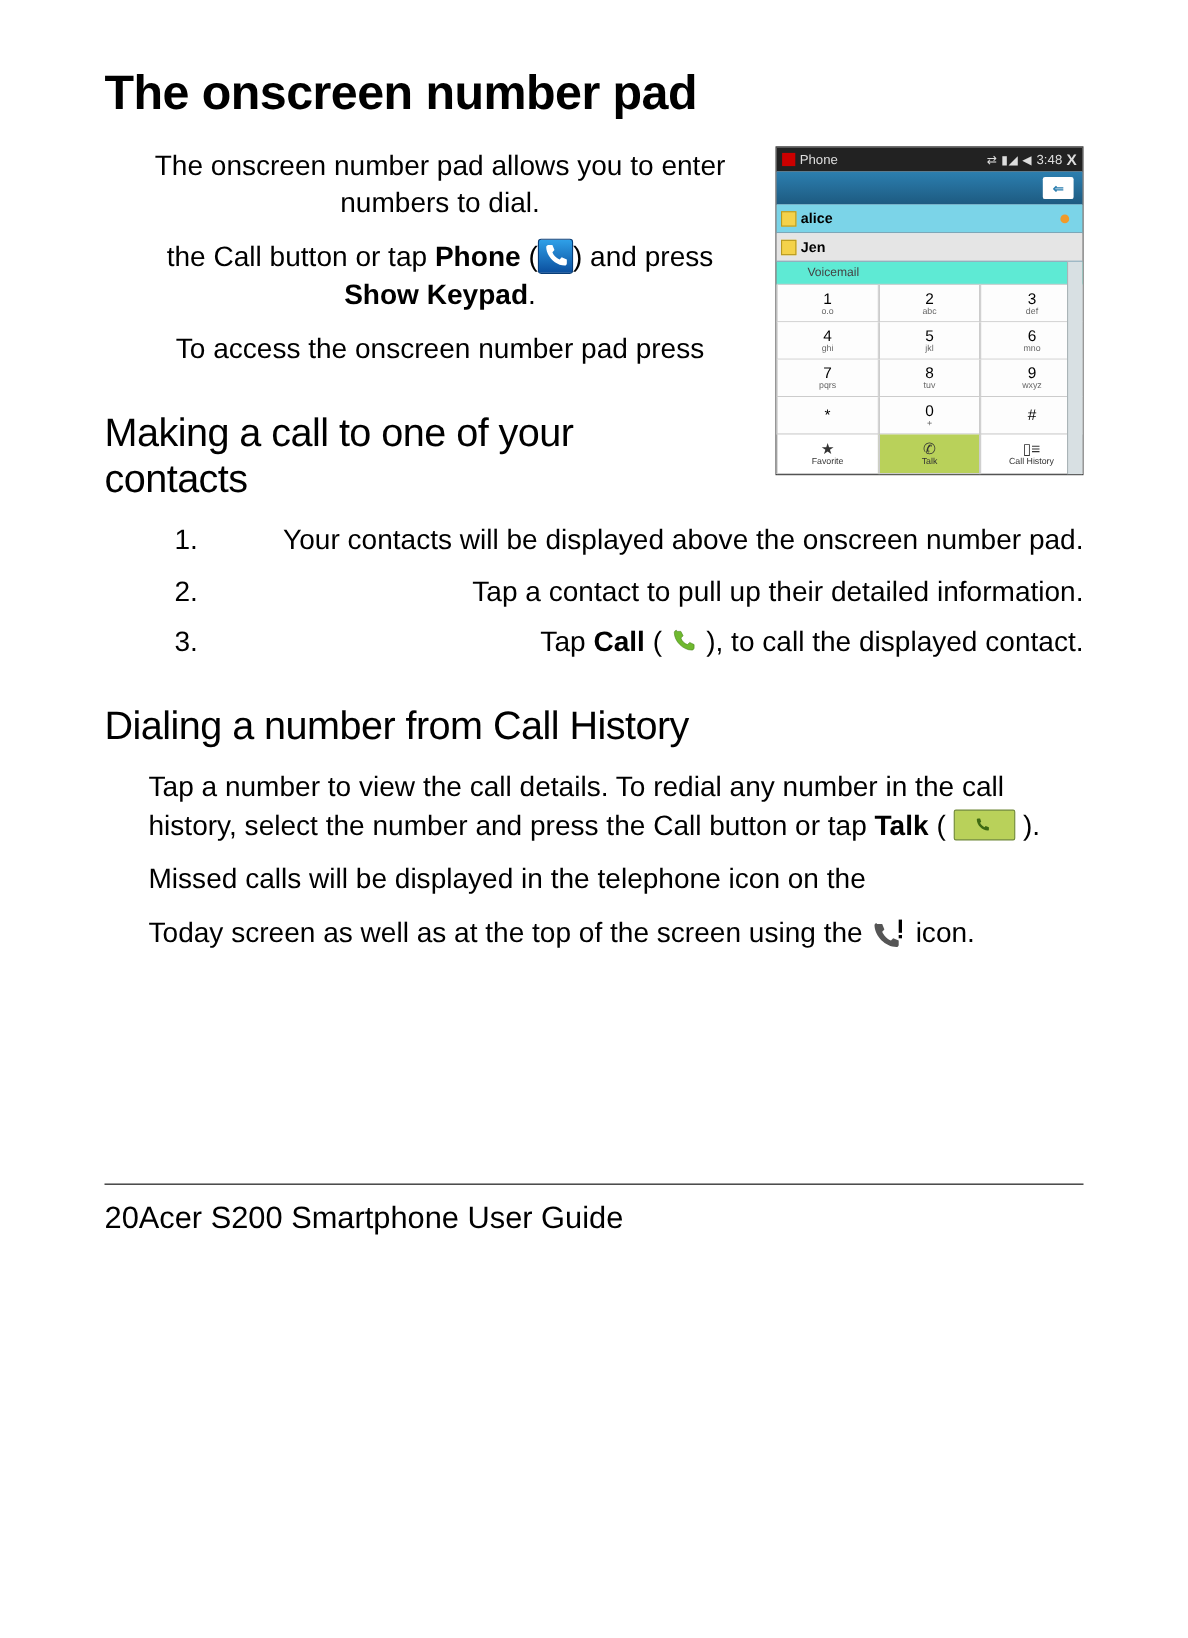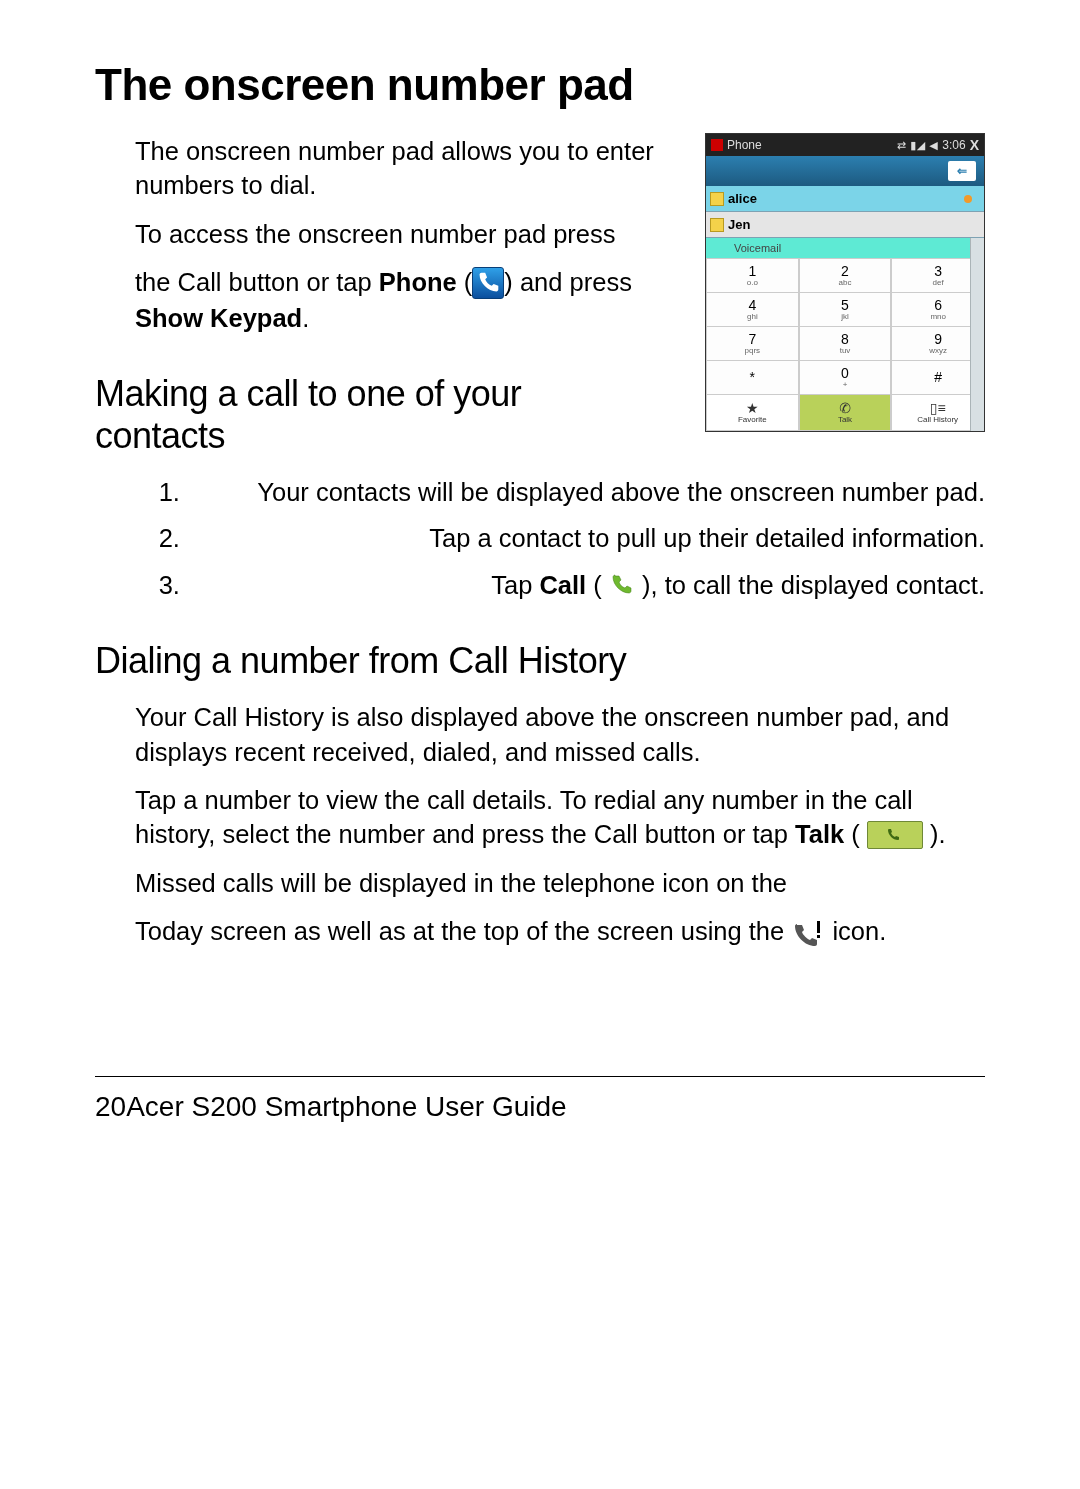--- a/index.html
+++ b/index.html
@@ -1,20 +1,20 @@
 <!DOCTYPE html>
 <html><head>
 <meta charset="utf-8">
 <style>
   * { box-sizing: border-box; margin: 0; padding: 0; }
   html, body { width: 1080px; height: 1489px; background: #fff; font-family: "Segoe UI", "Lucida Sans", Arial, sans-serif; color: #000; }
   .page { position: relative; width: 1080px; height: 1215px; padding: 60px 95px 0 95px; }
   h1 { font-size: 44px; font-weight: 600; margin-bottom: 24px; letter-spacing: -0.5px; }
   h2 { font-size: 36px; font-weight: 400; margin: 38px 0 18px 0; letter-spacing: -0.5px; }
-  .body-text { font-size: 25.5px; line-height: 1.35; margin: 0 0 14px 40px; max-width: 530px; }
+  .body-text { font-size: 25.5px; line-height: 1.35; margin: 0 0 14px 40px; max-width: 530px; text-align: center; }
   .body-text-full { font-size: 25.5px; line-height: 1.35; margin: 0 0 14px 40px; max-width: 860px; }
   ol { list-style: decimal; margin: 0 0 0 70px; padding-left: 22px; text-align: right; }
   ol li { font-size: 25.5px; line-height: 1.35; margin-bottom: 12px; padding-left: 6px; max-width: 820px; }
   b { font-weight: 700; }
   .inline-icon { display: inline-block; vertical-align: middle; }
   .phone-icon { width: 32px; height: 32px; background: linear-gradient(#2fa0e8,#0b4f9e); border: 1px solid #083e78; border-radius: 3px; position: relative; top: -2px; }
   .phone-icon svg { width: 100%; height: 100%; }
   .call-small { width: 26px; height: 26px; position: relative; top: -2px; }
   .talk-btn { width: 56px; height: 28px; background: #b9d15a; border: 1px solid #6f8836; border-radius: 2px; display: inline-flex; align-items: center; justify-content: center; position: relative; top: -2px; }
   .missed-ico { width: 34px; height: 34px; position: relative; top: 2px; }
@@ -52,43 +52,42 @@
 </style>
 </head>
 <body>
 
 <div class="page">
 
   <h1>The onscreen number pad</h1>
 
   <p class="body-text">The onscreen number pad allows you to enter numbers to dial.</p>
 
-  <p class="body-text">To access the onscreen number pad press</p>
-
   <p class="body-text">
     <span>the Call button or tap </span><b>Phone</b><span> (</span><span class="inline-icon phone-icon"><svg viewBox="0 0 32 32">
           <path d="M9 5c-1 0-2 1-2 2 0 9 9 18 18 18 1 0 2-1 2-2v-4l-5-2-2 2c-3-1-6-4-7-7l2-2-2-5H9z" fill="#fff"></path>
         </svg></span><span>) and press </span><b>Show Keypad</b><span>.</span>
   </p>
+
+  <p class="body-text">To access the onscreen number pad press</p>
 
   <h2 style="max-width:540px;">Making a call to one of your contacts</h2>
 
   <ol>
     <li>Your contacts will be displayed above the onscreen number pad.</li>
     <li>Tap a contact to pull up their detailed information.</li>
     <li>
       <span>Tap </span><b>Call</b><span> ( </span><span class="inline-icon call-small"><svg viewBox="0 0 26 26">
             <path d="M6 3c-1 0-2 1-2 2 0 8 8 16 16 16 1 0 2-1 2-2v-3l-4-2-2 2c-3-1-5-3-6-6l2-2-2-4H6z" fill="#6fb92f" stroke="#3e7a12" stroke-width="0.5"></path>
           </svg></span><span> ), to call the displayed contact.</span>
     </li>
   </ol>
 
   <h2>Dialing a number from Call History</h2>
 
-  <p class="body-text-full">Your Call History is also displayed above the onscreen number pad, and displays recent received, dialed, and missed calls.</p>
 
   <p class="body-text-full">
     <span>Tap a number to view the call details. To redial any number in the call history, select the number and press the Call button or tap </span><b>Talk</b><span> (</span>&nbsp;<span class="inline-icon talk-btn">
         <svg width="20" height="16" viewBox="0 0 20 16">
           <path d="M4 2c-1 0-1 1-1 1 0 5 5 10 10 10 0 0 1 0 1-1v-2l-3-1-1 1c-2-1-3-2-4-4l1-1-1-3H4z" fill="#3e6a12"></path>
         </svg>
       </span>&nbsp;<span>).</span>
   </p>
 
   <p class="body-text-full">Missed calls will be displayed in the telephone icon on the</p>
@@ -100,21 +99,21 @@
           <rect x="26" y="16" width="3" height="3" fill="#000"></rect>
         </svg></span><span> icon.</span>
   </p>
 
   <div class="phone-shot">
     <div class="ph-status">
       <span class="flag"></span>
       <span>Phone</span>
       <span class="spacer"></span>
       <span class="sig">⇄ ▮◢ ◀</span>
-      <span>3:06</span>
+      <span>3:48</span>
       <span class="close">X</span>
     </div>
     <div class="ph-bluebar">
       <div class="ph-back">⇐</div>
     </div>
     <div style="position:relative;">
       <div class="ph-contact sel">
         <span class="cicon"></span>
         <span>alice</span>
         <span class="dot"></span>

